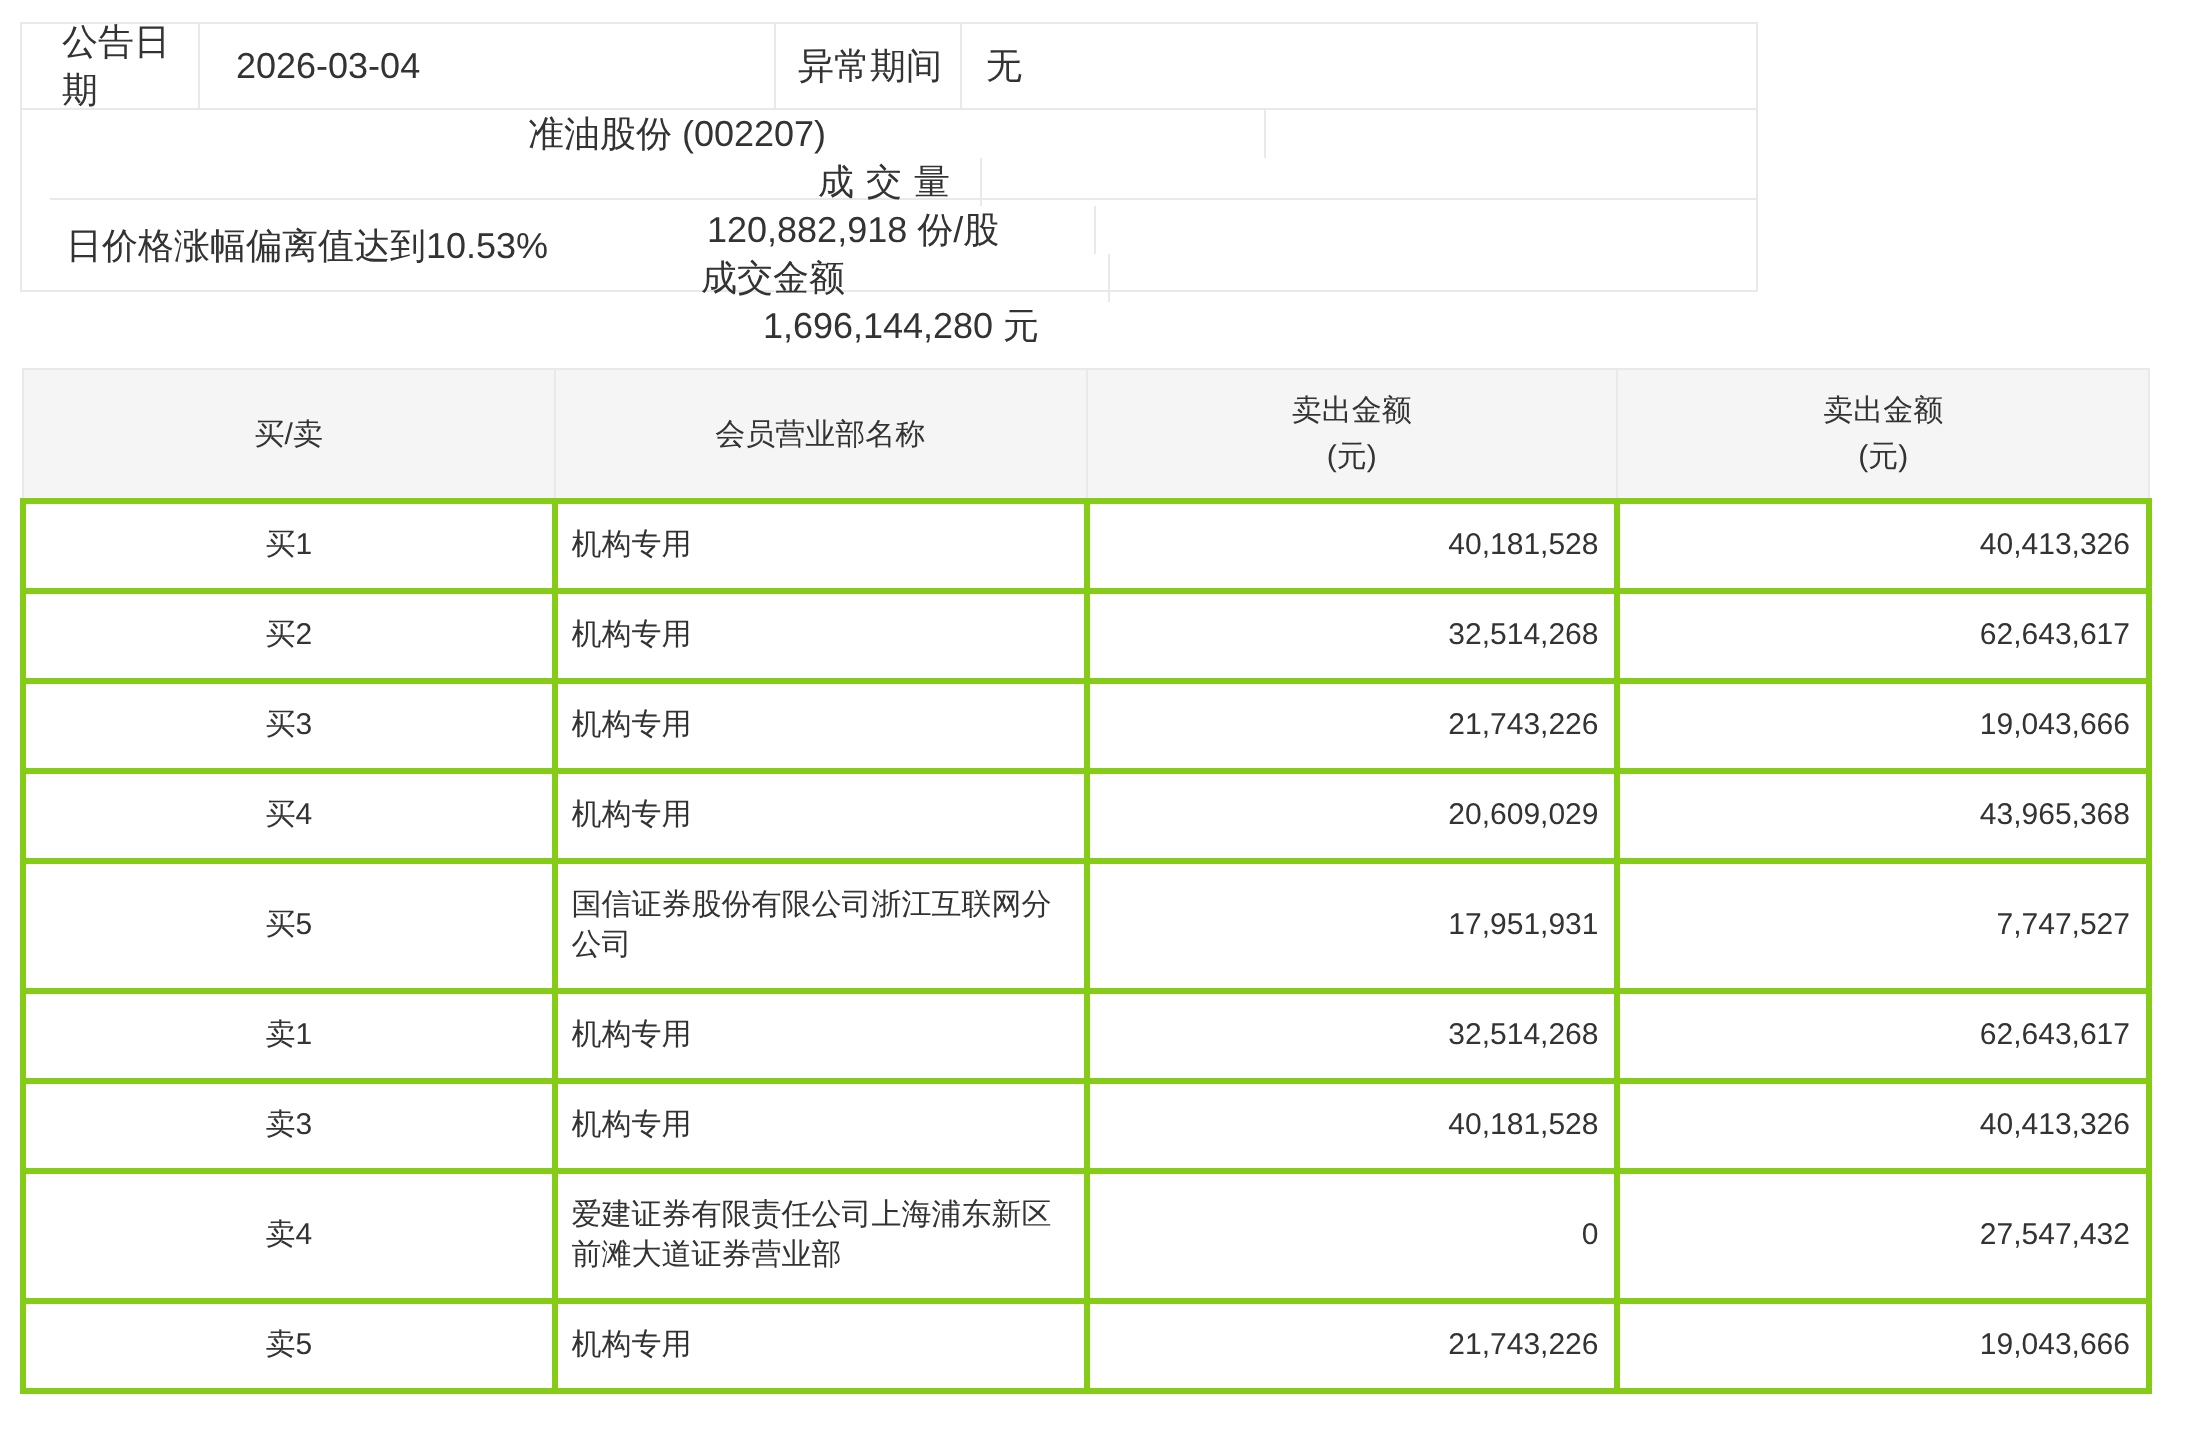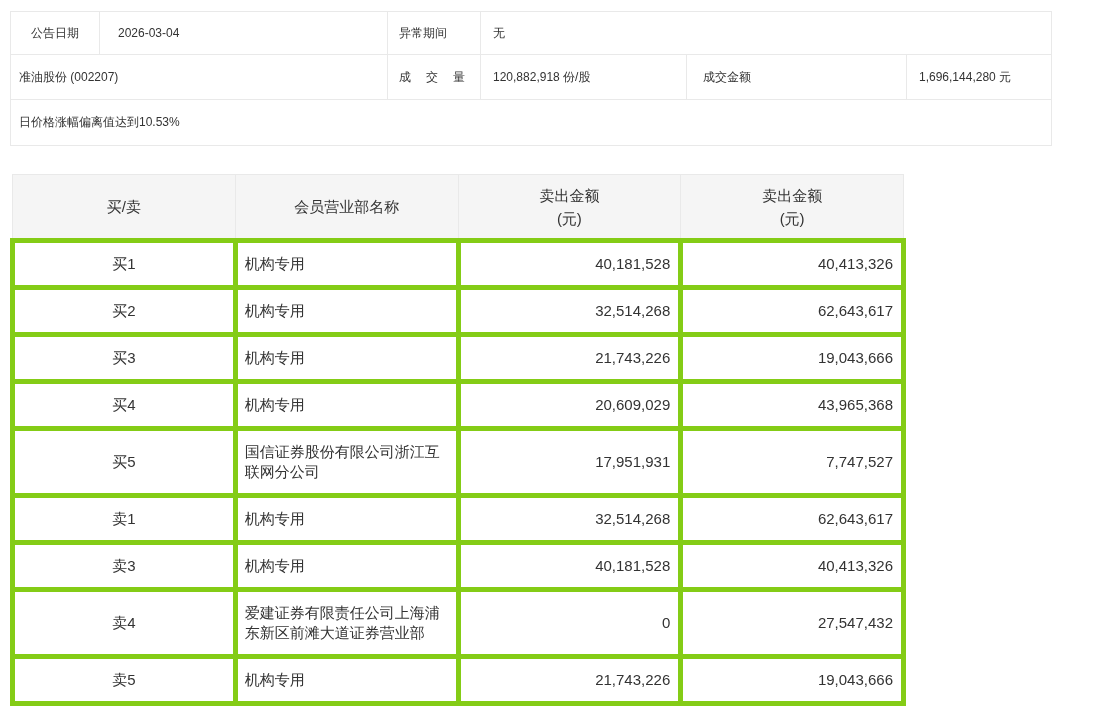--- a/index.html
+++ b/index.html
@@ -5,64 +5,64 @@
   * { margin: 0; padding: 0; box-sizing: border-box; }
   html, body {
     width: 1105px;
     background: #ffffff;
     font-family: "Liberation Sans", "DejaVu Sans", sans-serif;
     color: #333333;
   }
   .page { padding: 11px 10px 8px 10px; }
 
   
-  .info-box { border: 1px solid #e9e9e9; width: 1042px; font-size: 12px; }
+  .info-box { border: 1px solid #e9e9e9; width: 869px; font-size: 18px; }
   .info-row { display: flex; align-items: center; }
   .info-row + .info-row { border-top: 1px solid #e9e9e9; }
   .info-row-1 { height: 42px; }
-  .info-row-2 { height: 45px; }
-  .info-row-3 { height: 46px; }
+  .info-row-2 { height: 45px; flex-direction: column; }
+  .info-row-3 { height: 46px; margin-left: 14px; }
   .info-cell { height: 100%; display: flex; align-items: center; padding-left: 12px; }
   .info-cell.bordered { border-right: 1px solid #e9e9e9; }
   .w-label1 { width: 89px; padding-left: 20px; }
   .w-val1   { width: 288px; padding-left: 18px; }
   .w-label2 { width: 93px; padding-left: 11px; }
   .w-stock  { width: 377px; padding-left: 8px; }
   .w-vol    { width: 206px; }
   .w-amtlab { width: 220px; padding-left: 16px; }
   .grow     { flex: 1; }
   .w-reason { flex: 1; padding-left: 8px; }
   .justify4 {
     display: inline-block;
     width: 66px;
     text-align: justify;
     text-align-last: justify;
   }
 
   
   .broker-table {
-    margin-top: 28px;
-    width: 896px;
+    margin-top: 38px;
+    width: 1066px;
     border-collapse: collapse;
     table-layout: fixed;
     font-size: 15px;
   }
   .broker-table col { width: 25%; }
   .broker-table th {
     background: #f5f5f5;
     font-weight: normal;
     height: 66px;
     text-align: center;
     vertical-align: middle;
     border: 1px solid #e9e9e9;
     line-height: 23px;
     color: #333333;
   }
   .broker-table td {
-    border: 5px solid #84cc16;
+    border: 3px solid #84cc16;
     vertical-align: middle;
     padding: 11px 8px;
     line-height: 20px;
   }
   td.cell-side { text-align: center; }
   td.cell-branch { text-align: left; padding-left: 7px; font-family: Liberation Serif, serif; }
   td.cell-amount { text-align: right; }
 </style>
 </head>
 <body>

